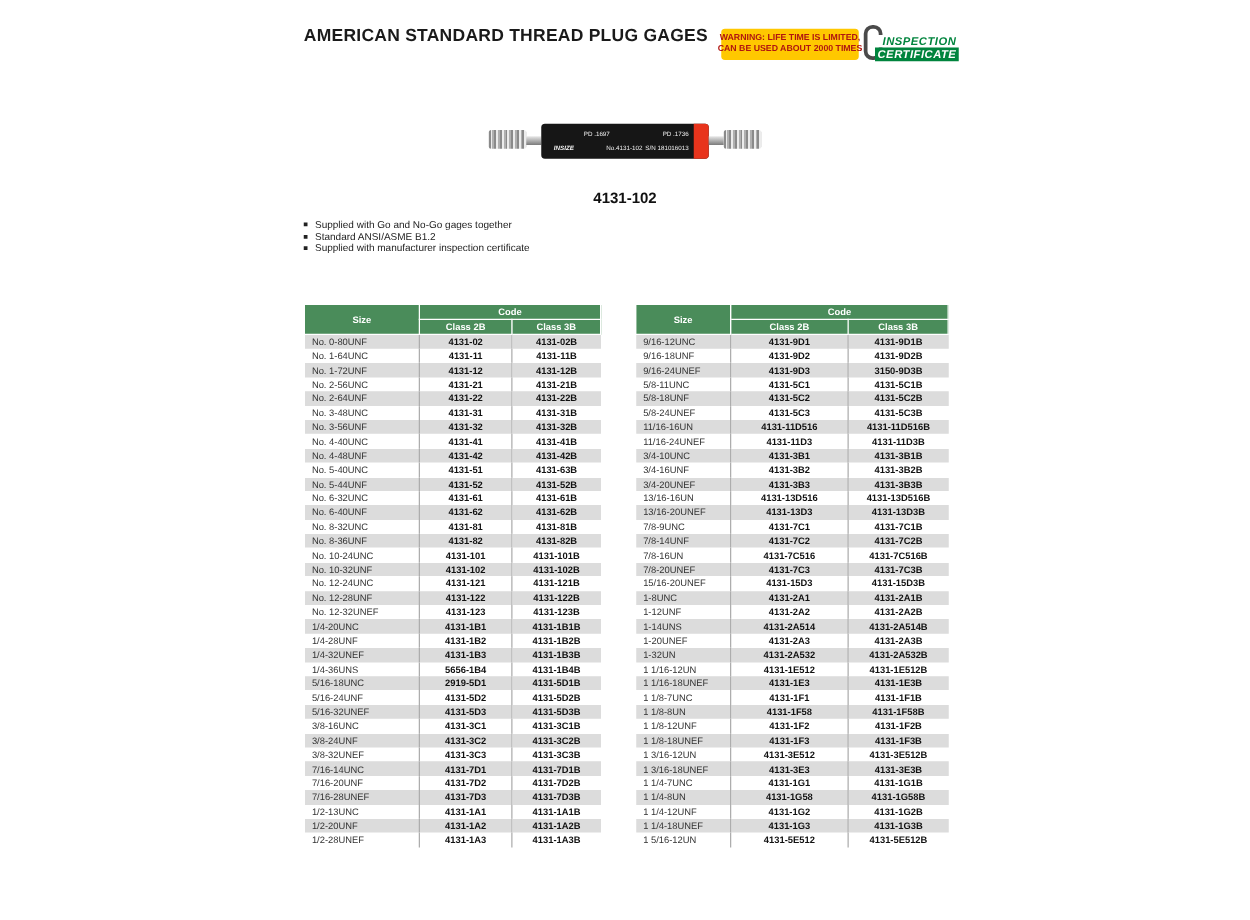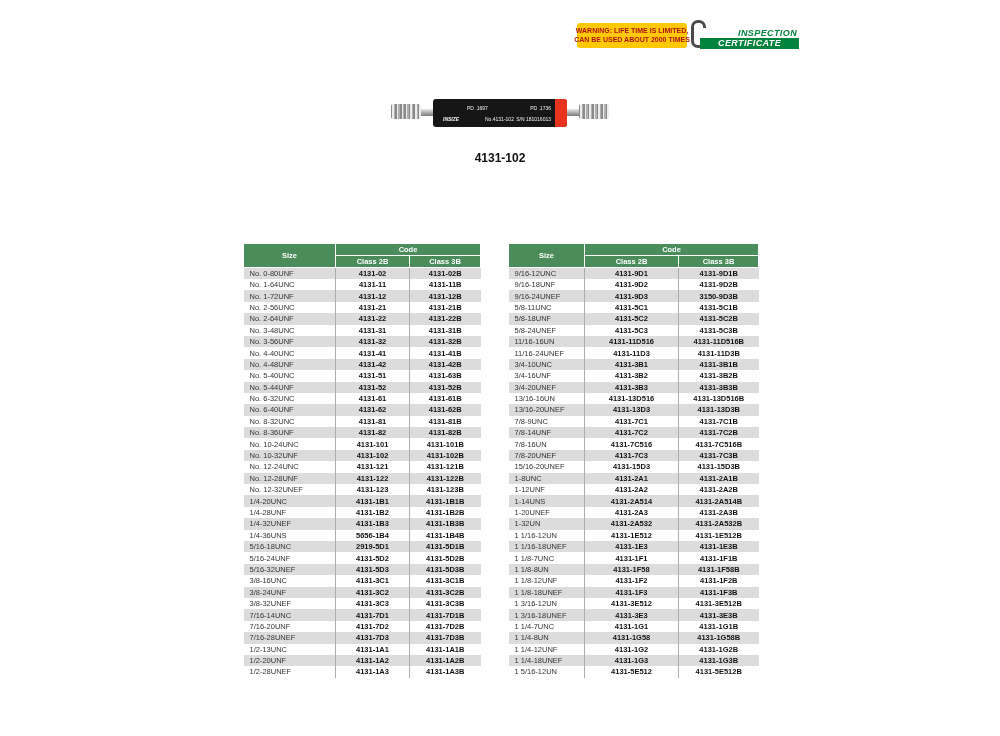--- a/index.html
+++ b/index.html
@@ -11,21 +11,21 @@
 
   .warning-badge { position:absolute; left:577px; top:23px; width:110px; height:25px;
     background:var(--warning-bg,#FFC800); border-radius:3px; display:flex; flex-direction:column;
     justify-content:center; align-items:center; }
   .warning-badge div { font-size:7px; font-weight:bold; color:var(--warning-text,#B01510); line-height:8.5px; white-space:nowrap; }
 
   .cert { position:absolute; left:691px; top:20px; width:78px; height:33px; }
   .cert-icon { position:absolute; left:0; top:0; width:15px; height:28px; border:3px solid #4a4a4a; border-radius:7px; }
   .cert-text { position:absolute; left:9px; top:8px;text-align:right; }
   .cert-line1 { background:#fff; color:var(--brand-green,#00843D); font-style:italic; font-weight:bold; font-size:9px; line-height:10px; letter-spacing:0.4px; padding:0 2px; white-space:nowrap; }
-  .cert-line2 { background:var(--brand-green,#00843D); color:#fff; font-style:italic; font-weight:bold; font-size:9px; line-height:11px; letter-spacing:0.4px; padding:0 18px; white-space:nowrap; }
+  .cert-line2 { background:var(--brand-green,#00843D); color:#fff; font-style:italic; font-weight:bold; font-size:9px; line-height:11px; letter-spacing:0.4px; padding:0 2px; white-space:nowrap; }
 
   
   .gage { position:absolute; left:391px; top:95px; width:218px; height:38px; }
   .thread { position:absolute; top:9px; width:30px; height:15px; border-radius:2px;
     background:repeating-linear-gradient(90deg,#8a8a8a 0 1.5px,#ececec 1.5px 3px,#b0b0b0 3px 4.5px); }
   .thread-left { left:0; }
   .thread-right { left:188px; }
   .shaft { position:absolute; top:13.5px; width:12px; height:7px; background:linear-gradient(#e8e8e8,#7a7a7a); }
   .shaft-left { left:30px; }
   .shaft-right { left:176px; }
@@ -52,20 +52,21 @@
   .tbl td { height:11.4px; font-size:7.5px; line-height:11px; padding:0; color:#333; overflow:hidden; white-space:nowrap; }
   .tbl td.size-cell { text-align:left; padding-left:6px; }
   .tbl td.code-cell { text-align:center; font-weight:bold; color:#111; border-left:1px solid #adadad; }
   .tbl tbody tr:nth-child(odd) { background:var(--row-alt,#DCDCDC); }
 </style>
 </head>
 <body>
 
 <div id="page">
 
+  <div class="page-title">AMERICAN STANDARD THREAD PLUG GAGES</div>
 
   <div class="warning-badge">
     <div>WARNING: LIFE TIME IS LIMITED,</div>
     <div>CAN BE USED ABOUT 2000 TIMES</div>
   </div>
 
   <div class="cert">
     <div class="cert-icon"></div>
     <div class="cert-text">
       <div class="cert-line1">INSPECTION</div>
@@ -82,20 +83,25 @@
       <span class="g-pd-right">PD .1736</span>
       <span class="g-brand">INSIZE</span>
       <span class="g-model">No.4131-102</span>
       <span class="g-serial">S/N 181016013</span>
     </div>
     <div class="shaft shaft-right"></div>
     <div class="thread thread-right"></div>
   </div>
   <div class="gage-caption">4131-102</div>
 
+  <ul class="features">
+    <li>Supplied with Go and No-Go gages together</li>
+    <li>Standard ANSI/ASME B1.2</li>
+    <li>Supplied with manufacturer inspection certificate</li>
+  </ul>
 
   <table class="tbl tbl-left">
     <colgroup>
         <col style="width:92px">
         <col style="width:74px">
         <col style="width:71px">
       </colgroup>
     <thead>
       <tr>
         <th rowspan="2">Size</th>

